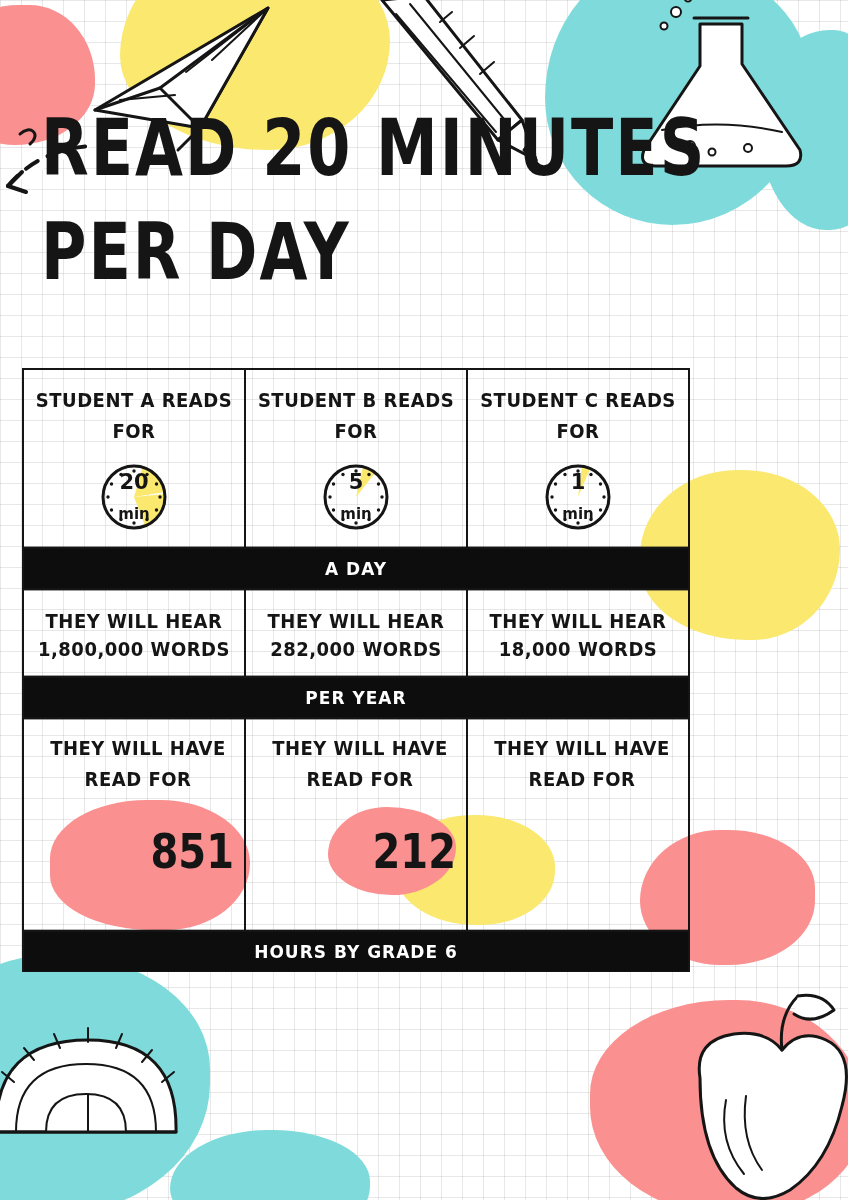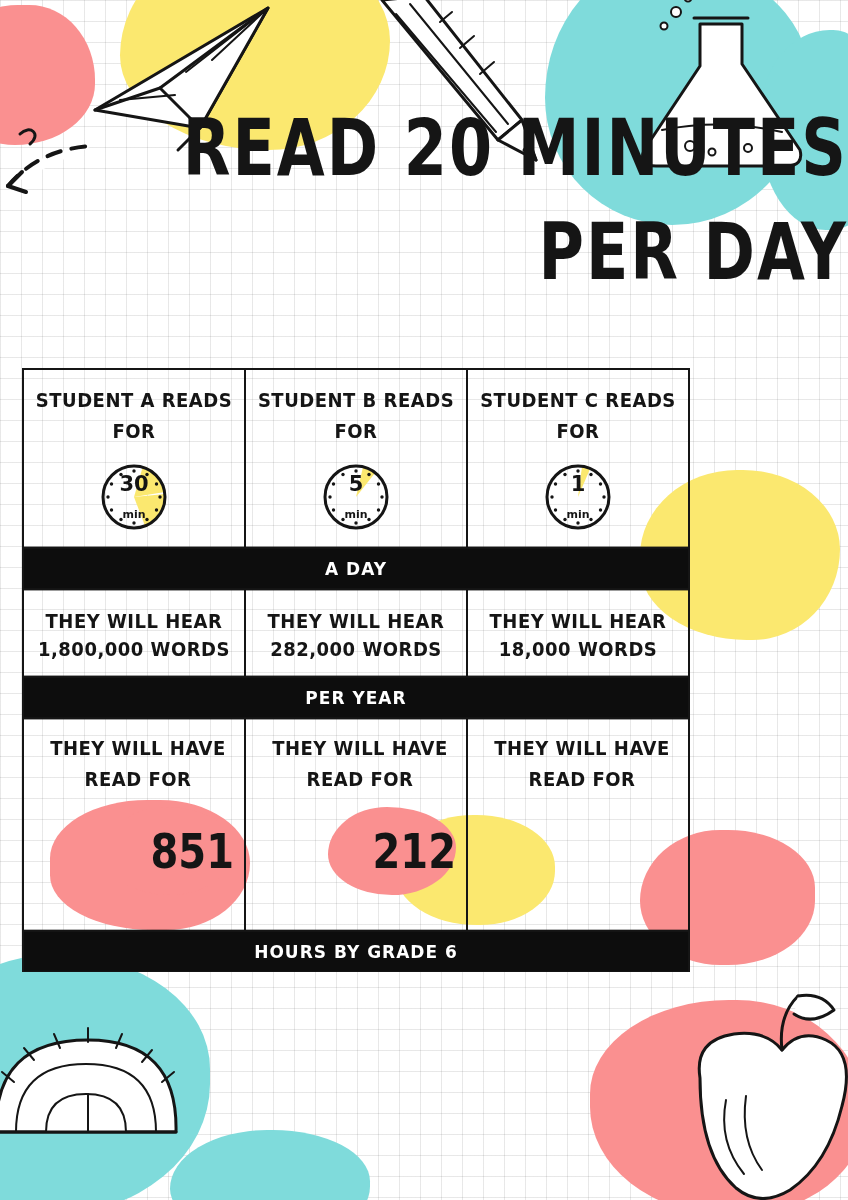--- a/index.html
+++ b/index.html
@@ -85,21 +85,22 @@
   }
 
   
   .doodles { position: absolute; inset: 0; z-index: 2; pointer-events: none; }
 
   
   .title-wrap {
     position: absolute;
     top: 118px; left: 0; right: 0;
     z-index: 5;
-    text-align: right;
+    text-align: left;
+    padding-left: 41px;
   }
   .title-line {
     font-family: "DejaVu Sans", sans-serif;
     font-weight: bold;
     color: #151515;
     letter-spacing: 2px;
     line-height: 1.0;
   }
   .title-line-1 { font-size: 62px; transform: scaleY(1.25); }
   .title-line-2 { font-size: 62px; transform: scaleY(1.25); margin-top: 42px; }
@@ -142,21 +143,21 @@
   .clock .clock-text {
     position: absolute; inset: 0;
     display: flex; flex-direction: column;
     align-items: center; justify-content: center;
     font-family: "DejaVu Sans", sans-serif;
     font-weight: bold;
     color: #151515;
     line-height: 1;
   }
   .clock .clock-num { font-size: 21px; }
-  .clock .clock-unit { font-size: 11px; margin-top: 14px; }
+  .clock .clock-unit { font-size: 15px; margin-top: 14px; }
 
   
   .banner {
     background: #0d0d0d;
     color: #ffffff;
     text-align: center;
     font-family: "DejaVu Sans", sans-serif;
     font-weight: bold;
     font-size: 17px;
     letter-spacing: 1px;
@@ -305,21 +306,21 @@
                 <circle cx="50" cy="59.5" r="1.7"></circle>
               <circle cx="37" cy="63" r="1.7"></circle>
                 <circle cx="24" cy="59.5" r="1.7"></circle>
               <circle cx="14.5" cy="50" r="1.7"></circle>
                 <circle cx="11" cy="37" r="1.7"></circle>
               <circle cx="14.5" cy="24" r="1.7"></circle>
                 <circle cx="24" cy="14.5" r="1.7"></circle>
             </g>
           </svg>
           <div class="clock-text">
-            <span class="clock-num">30</span>
+            <span class="clock-num">20</span>
             <span class="clock-unit">min</span>
           </div>
         </div>
       </div>
     </div>
 
     <div class="col">
       <div class="cell-label">STUDENT B READS FOR</div>
       <div class="clock-row">
         <div class="clock">

